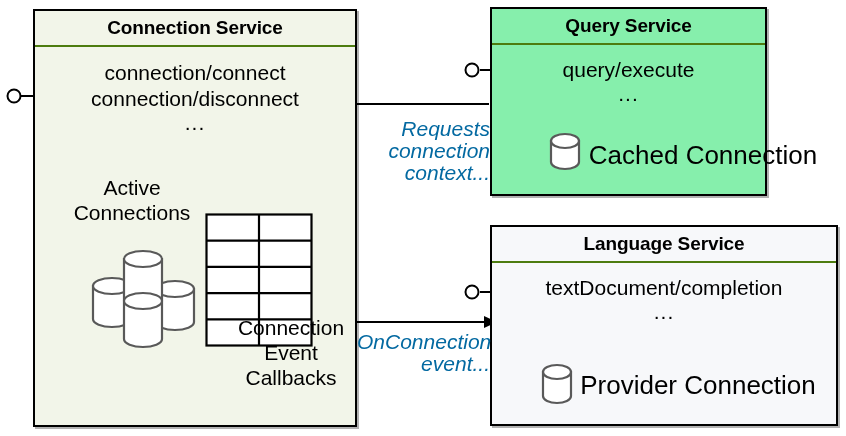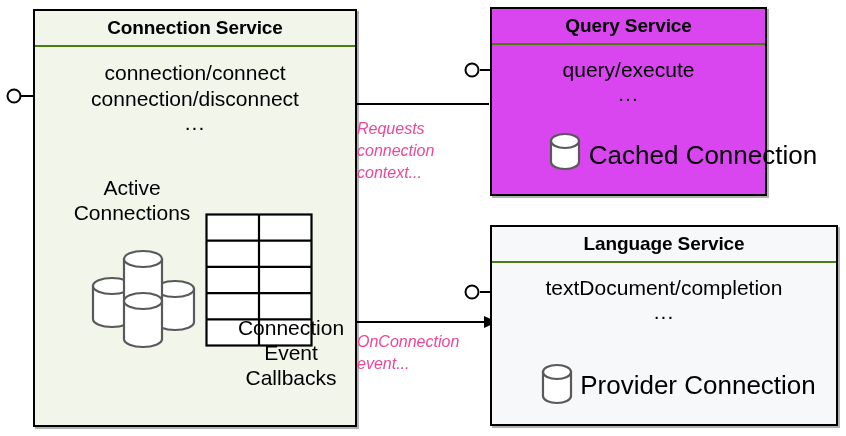--- a/index.html
+++ b/index.html
@@ -53,21 +53,21 @@
     top: 9px;
     width: 324px;
     height: 418px;
     background: #f2f5e9;
   }
   #query-service {
     left: 490px;
     top: 7px;
     width: 277px;
     height: 189px;
-    background: #d946ef;
+    background: #86efac;
   }
   #language-service {
     left: 490px;
     top: 225px;
     width: 348px;
     height: 201px;
     background: #f7f8fa;
   }
 
   
@@ -124,24 +124,24 @@
   #ls-store-label {
     left: 88px;
     top: 110px;
     width: 236px;
   }
 
   
   .edge-label {
     position: absolute;
     font-style: italic;
-    font-size: 16px;
+    font-size: 21px;
     line-height: 22px;
-    text-align: left;
-    color: #ec4899;
+    text-align: right;
+    color: #0369a1;
   }
   #edge-label-requests {
     left: 357px;
     top: 118px;
     width: 133px;
   }
   #edge-label-sent {
     left: 357px;
     top: 331px;
     width: 133px;

